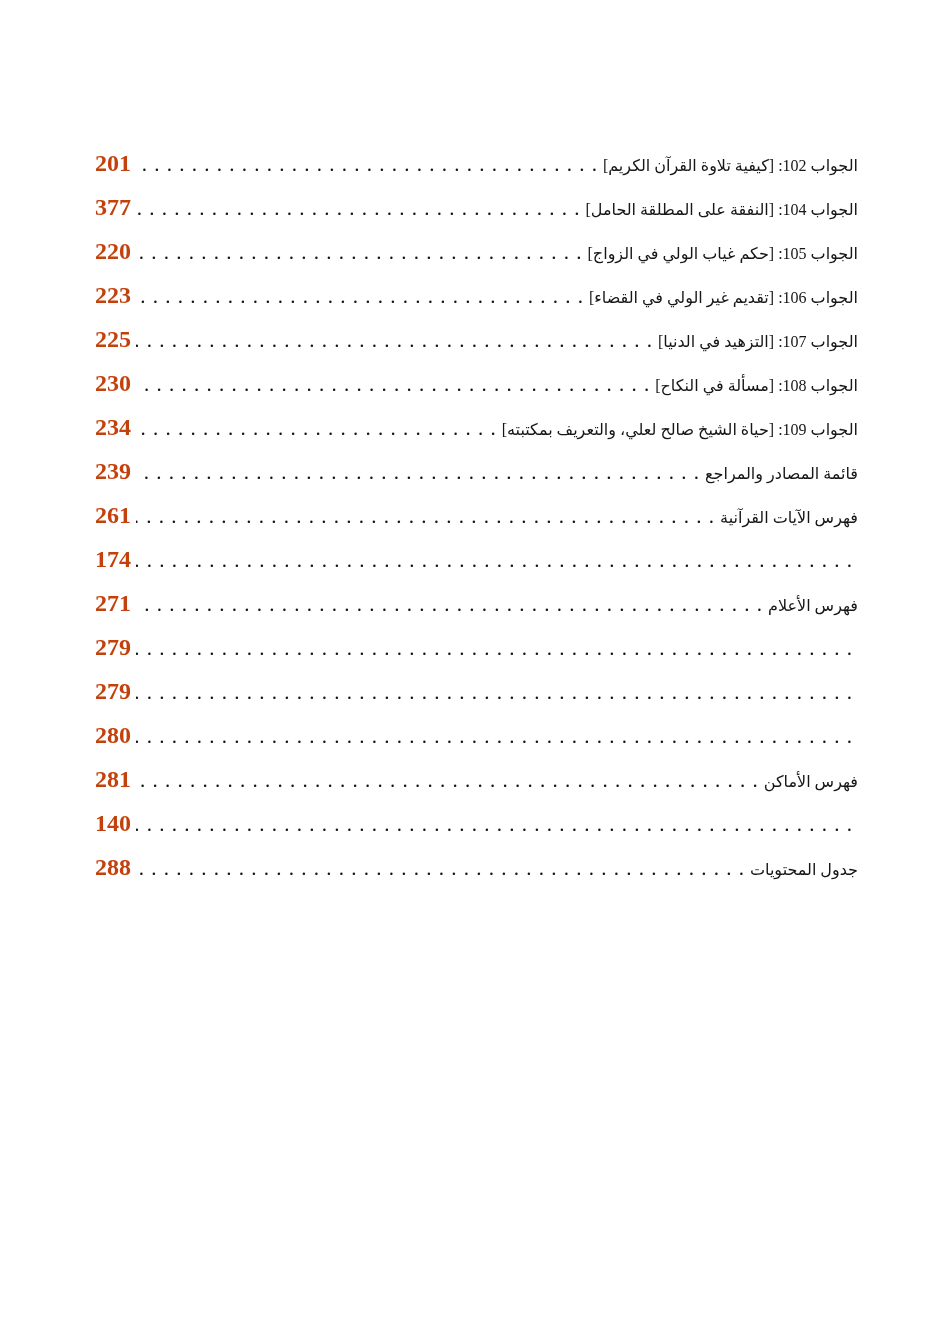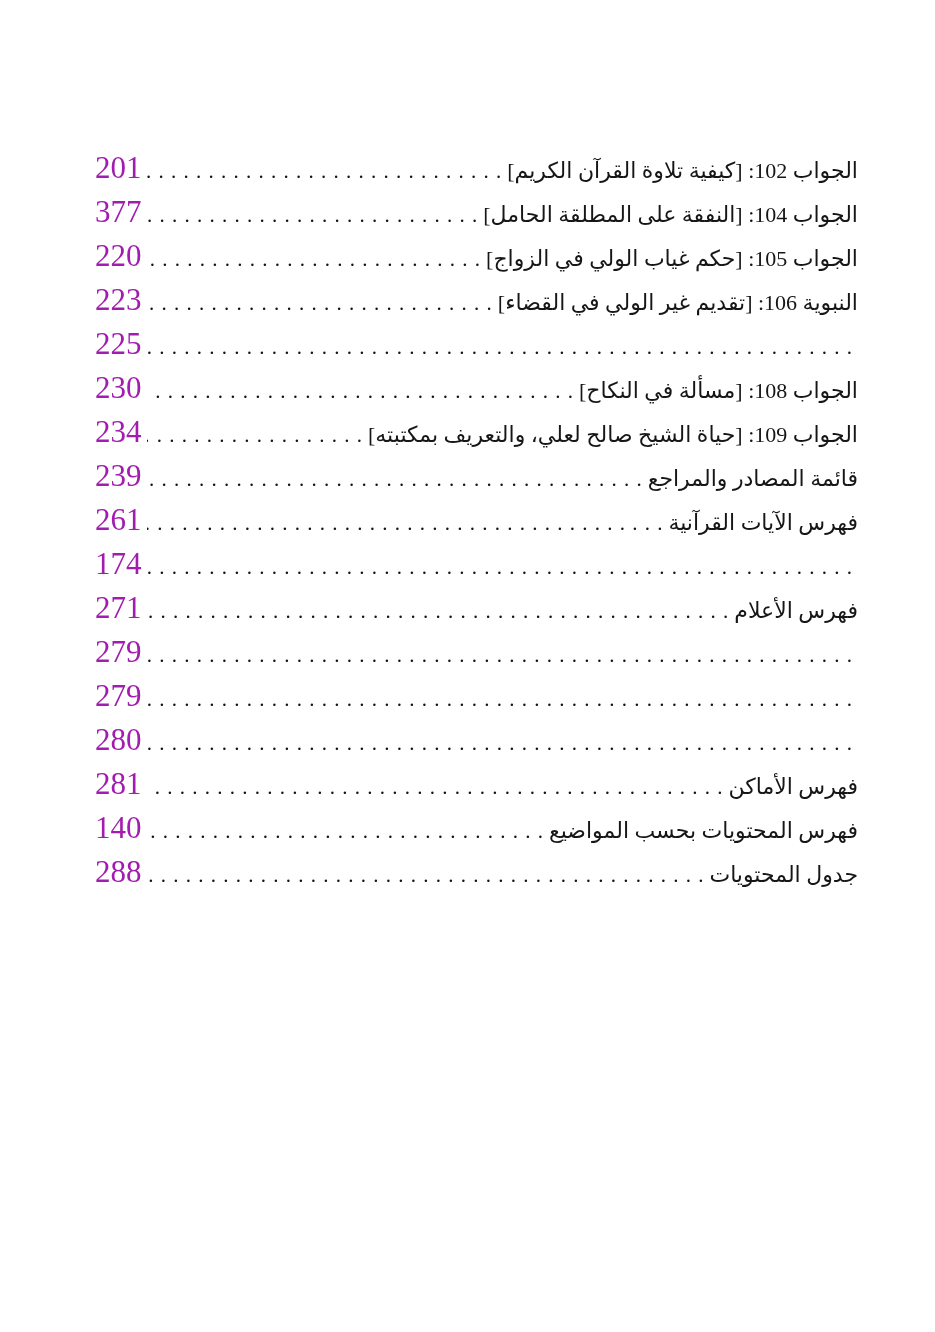--- a/index.html
+++ b/index.html
@@ -26,21 +26,21 @@
   }
   .toc-row {
     display: flex;
     flex-direction: row; 
     align-items: baseline;
     height: 44px;
     white-space: nowrap;
   }
   .toc-title {
     font-family: "Liberation Serif", "DejaVu Sans", serif;
-    font-size: 22px;
+    font-size: 16px;
     color: #161616;
     flex: 0 0 auto;
   }
   .toc-leader {
     flex: 1 1 auto;
     overflow: hidden;
     margin: 0 5px;
     min-width: 10px;
     position: relative;
     align-self: baseline;
@@ -49,24 +49,25 @@
     content: ". . . . . . . . . . . . . . . . . . . . . . . . . . . . . . . . . . . . . . . . . . . . . . . . . . . . . . . . . . . . . . . . . . . . . . . . . . . . . . . . . . . . . . . . . . . .";
     font-family: "Liberation Serif", serif;
     font-size: 21px;
     letter-spacing: 1px;
     color: #161616;
     white-space: nowrap;
     display: inline-block;
   }
   .toc-page {
     font-family: "Liberation Serif", serif;
-    font-size: 31px;
-    color: #a21caf;
+    font-size: 24px;
+    color: #c2410c;
     flex: 0 0 auto;
     direction: ltr;
+    font-weight: bold;
   }
 </style>
 </head>
 <body>
 
 <div class="page">
   <div class="toc" id="toc-list">
   <div class="toc-row">
     <span class="toc-title">الجواب 102: [كيفية تلاوة القرآن الكريم]</span>
     <span class="toc-leader"></span>
@@ -79,26 +80,27 @@
     <span class="toc-page">377</span>
   </div>
 
   <div class="toc-row">
     <span class="toc-title">الجواب 105: [حكم غياب الولي في الزواج]</span>
     <span class="toc-leader"></span>
     <span class="toc-page">220</span>
   </div>
 
   <div class="toc-row">
-    <span class="toc-title">النبوية 106: [تقديم غير الولي في القضاء]</span>
+    <span class="toc-title">الجواب 106: [تقديم غير الولي في القضاء]</span>
     <span class="toc-leader"></span>
     <span class="toc-page">223</span>
   </div>
 
   <div class="toc-row">
+    <span class="toc-title">الجواب 107: [التزهيد في الدنيا]</span>
     <span class="toc-leader"></span>
     <span class="toc-page">225</span>
   </div>
 
   <div class="toc-row">
     <span class="toc-title">الجواب 108: [مسألة في النكاح]</span>
     <span class="toc-leader"></span>
     <span class="toc-page">230</span>
   </div>
 
@@ -146,21 +148,20 @@
     <span class="toc-page">280</span>
   </div>
 
   <div class="toc-row">
     <span class="toc-title">فهرس الأماكن</span>
     <span class="toc-leader"></span>
     <span class="toc-page">281</span>
   </div>
 
   <div class="toc-row">
-    <span class="toc-title">فهرس المحتويات بحسب المواضيع</span>
     <span class="toc-leader"></span>
     <span class="toc-page">140</span>
   </div>
 
   <div class="toc-row">
     <span class="toc-title">جدول المحتويات</span>
     <span class="toc-leader"></span>
     <span class="toc-page">288</span>
   </div>
 </div>

